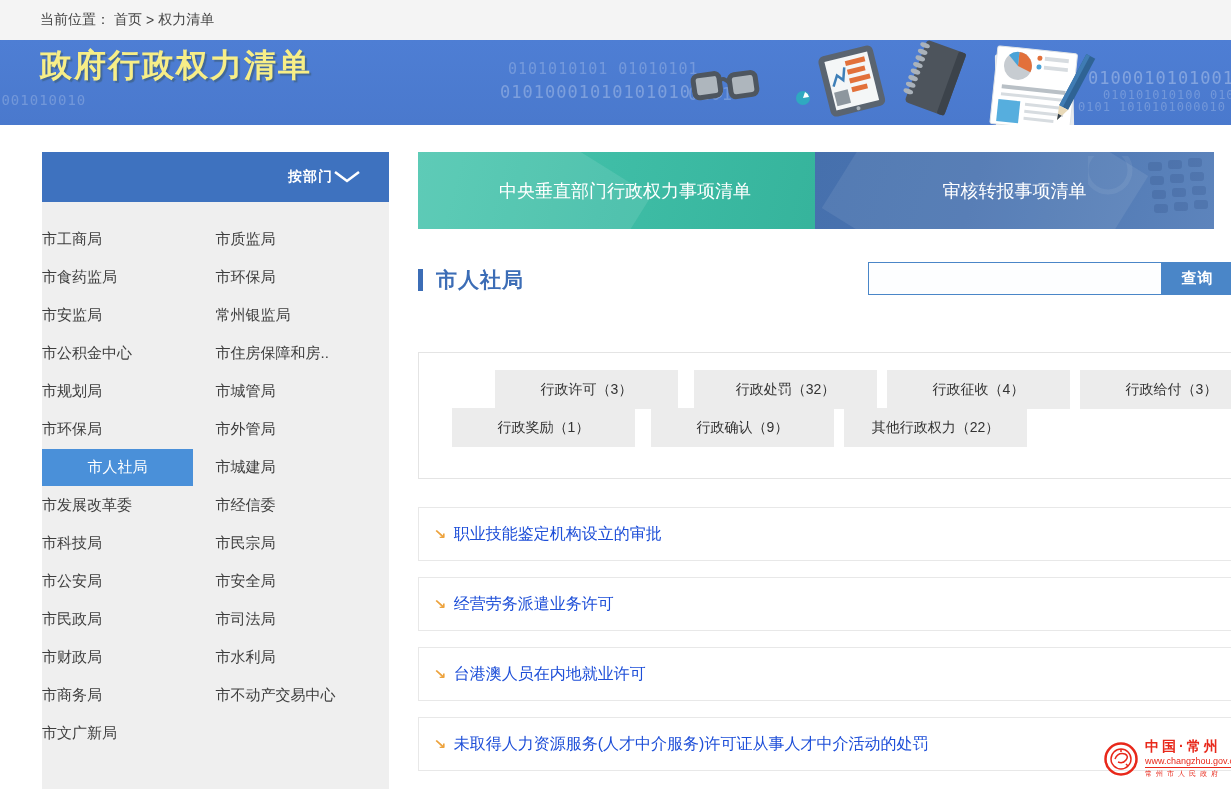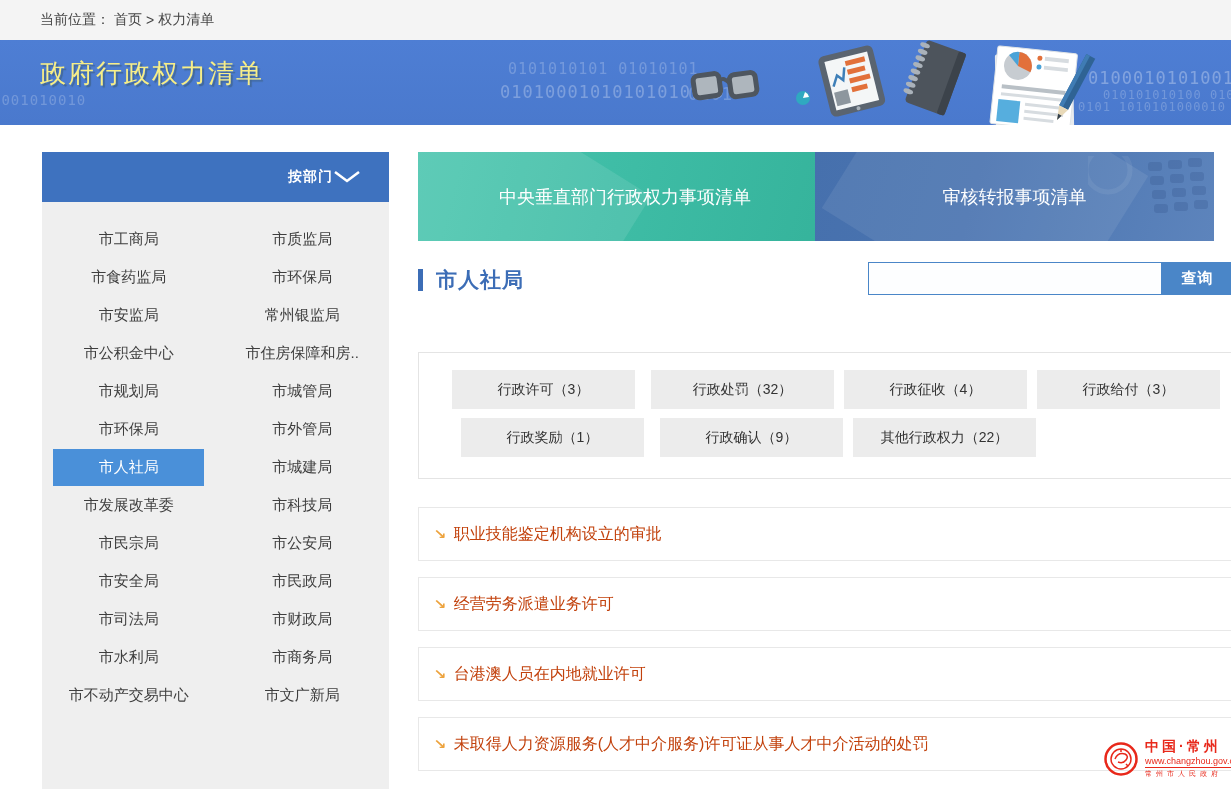--- a/index.html
+++ b/index.html
@@ -9,48 +9,48 @@
   
   .breadcrumb { position:absolute; left:0; top:0; width:1231px; height:40px;
     background:#f4f4f4; display:flex; align-items:center; padding-left:40px;
     font-size:14px; color:#454545; }
   .breadcrumb span { margin-right:4px; }
   .breadcrumb .link { cursor:pointer; }
 
   
   .banner { position:absolute; left:0; top:40px; width:1231px; height:85px;
     background:linear-gradient(180deg,#4e7ed4 0%,#4a79cd 100%); overflow:hidden; }
-  .banner-title { position:absolute; left:40px; top:16px; font-size:26px; font-weight:normal;
+  .banner-title { position:absolute; left:40px; top:4px; font-size:32px; font-weight:bold;
     color:#f7ee87; letter-spacing:2px; text-shadow:2px 2px 1px rgba(45,65,45,.35); }
   .bin { position:absolute; color:rgba(255,255,255,.22); font-size:15px; letter-spacing:1px;
     font-family:"DejaVu Sans Mono",monospace; white-space:nowrap; }
   .b1 { left:-8px; top:52px; font-size:14px; }
   .b2 { left:508px; top:20px; }
   .b3 { left:500px; top:42px; font-size:17px; color:rgba(255,255,255,.28); }
   .b4 { left:688px; top:44px; font-size:17px; }
   .b5 { left:1088px; top:28px; font-size:17px; color:rgba(255,255,255,.30); }
   .b6 { left:1103px; top:48px; font-size:12px; }
   .b7 { left:1078px; top:60px; font-size:12px; }
   .deco { position:absolute; }
 
   
   .side-header { position:absolute; left:42px; top:152px; width:347px; height:50px;
     background:#3e72bf; color:#fff; display:flex; align-items:center;
     padding:0 28px 0 24px; cursor:pointer; }
   .side-header .hd-label { font-size:14px; font-weight:bold; letter-spacing:1px; flex:1;text-align:right; }
   .side-list { position:absolute; left:42px; top:202px; width:347px; height:587px;
     background:#efefef; display:grid; grid-template-columns:1fr 1fr; grid-auto-rows:38px;
     padding-top:18px; }
-  .cell { display:flex; align-items:center; justify-content:center;
+  .cell { display:flex; align-items:center; justify-content:flex-start;
     font-size:15px; color:#3e3e3e; cursor:pointer; }
   .cell.sel span { background:#4a90d9; color:#fff; width:151px; height:37px;
     display:flex; align-items:center; justify-content:center; }
 
   
-  .tab { position:absolute; top:152px; height:89px; display:flex; align-items:center;
+  .tab { position:absolute; top:152px; height:77px; display:flex; align-items:center;
     justify-content:center; color:#fff; font-size:18px; cursor:pointer; overflow:hidden;text-align:center; }
   .tab-1 { left:418px; width:414px;
     background:linear-gradient(105deg,#4cc6af 0%,#3fbda6 45%,#35b39b 100%); }
   .tab-2 { left:815px; width:399px;
     background:linear-gradient(105deg,#4670ad 0%,#4a74b0 40%,#5d84bc 100%); }
   .tab .streak { position:absolute; background:rgba(255,255,255,.10);
     width:260px; height:200px; transform:rotate(32deg); pointer-events:none; }
   .tab-1 .streak { left:-60px; top:-40px; }
   .tab-2 .streak { left:40px; top:-60px; background:rgba(255,255,255,.08); }
   .tab-label { position:relative; z-index:2; }
@@ -66,30 +66,30 @@
   .search-btn { position:absolute; left:1162px; top:262px; width:71px; height:33px;
     background:#4a86c8; color:#fff; font-size:15px; font-weight:bold; border:none;
     cursor:pointer; letter-spacing:1px; }
 
   
   .cat-box { position:absolute; left:418px; top:352px; width:817px; height:127px;
     background:#fff; border:1px solid #e4e4e4; }
   .cat-btn { position:absolute; width:183px; height:39px; background:#ececec;
     display:flex; align-items:center; justify-content:center; font-size:14px; color:#333;
     cursor:pointer; }
-  .cr1 { top:17px; } .cr2 { top:65px;margin-left:9px; }
+  .cr1 { top:17px;margin-left:43px; } .cr2 { top:55px; }
   .cc1 { left:33px; } .cc2 { left:232px; } .cc3 { left:425px; } .cc4 { left:618px; }
 
   
   .item { position:absolute; left:418px; width:817px; height:54px; background:#fff;
     border:1px solid #e8e8e8; display:flex; align-items:center; cursor:pointer; }
   .i1 { top:507px; } .i2 { top:577px; } .i3 { top:647px; } .i4 { top:717px; }
   .item .arrow { color:#eda33d; font-size:14px; font-weight:bold; margin:0 8px 0 15px;
     transform:scaleX(1.1); }
-  .item .txt { font-size:16px; color:#c2410c; }
+  .item .txt { font-size:16px; color:#1d4ed8; }
 
   
   .logo { position:absolute; left:1103px; top:738px; display:flex; align-items:center;
     cursor:pointer; }
   .logo-text { margin-left:6px; color:#e8281a; }
   .logo-line1 { font-size:14px; font-weight:bold; letter-spacing:3px; }
   .logo-line2 { font-size:9px; border-bottom:1px solid #e8281a; padding-bottom:1px; }
   .logo-line3 { font-size:7px; letter-spacing:4px; margin-top:1px; }
 </style>
 </head>
@@ -229,20 +229,23 @@
     <div class="cell sel">
         <span>市人社局</span>
       </div>
     <div class="cell">
         <span>市城建局</span>
       </div>
     <div class="cell">
         <span>市发展改革委</span>
       </div>
     <div class="cell">
+        <span>市经信委</span>
+      </div>
+    <div class="cell">
         <span>市科技局</span>
       </div>
     <div class="cell">
         <span>市民宗局</span>
       </div>
     <div class="cell">
         <span>市公安局</span>
       </div>
     <div class="cell">
         <span>市安全局</span>

